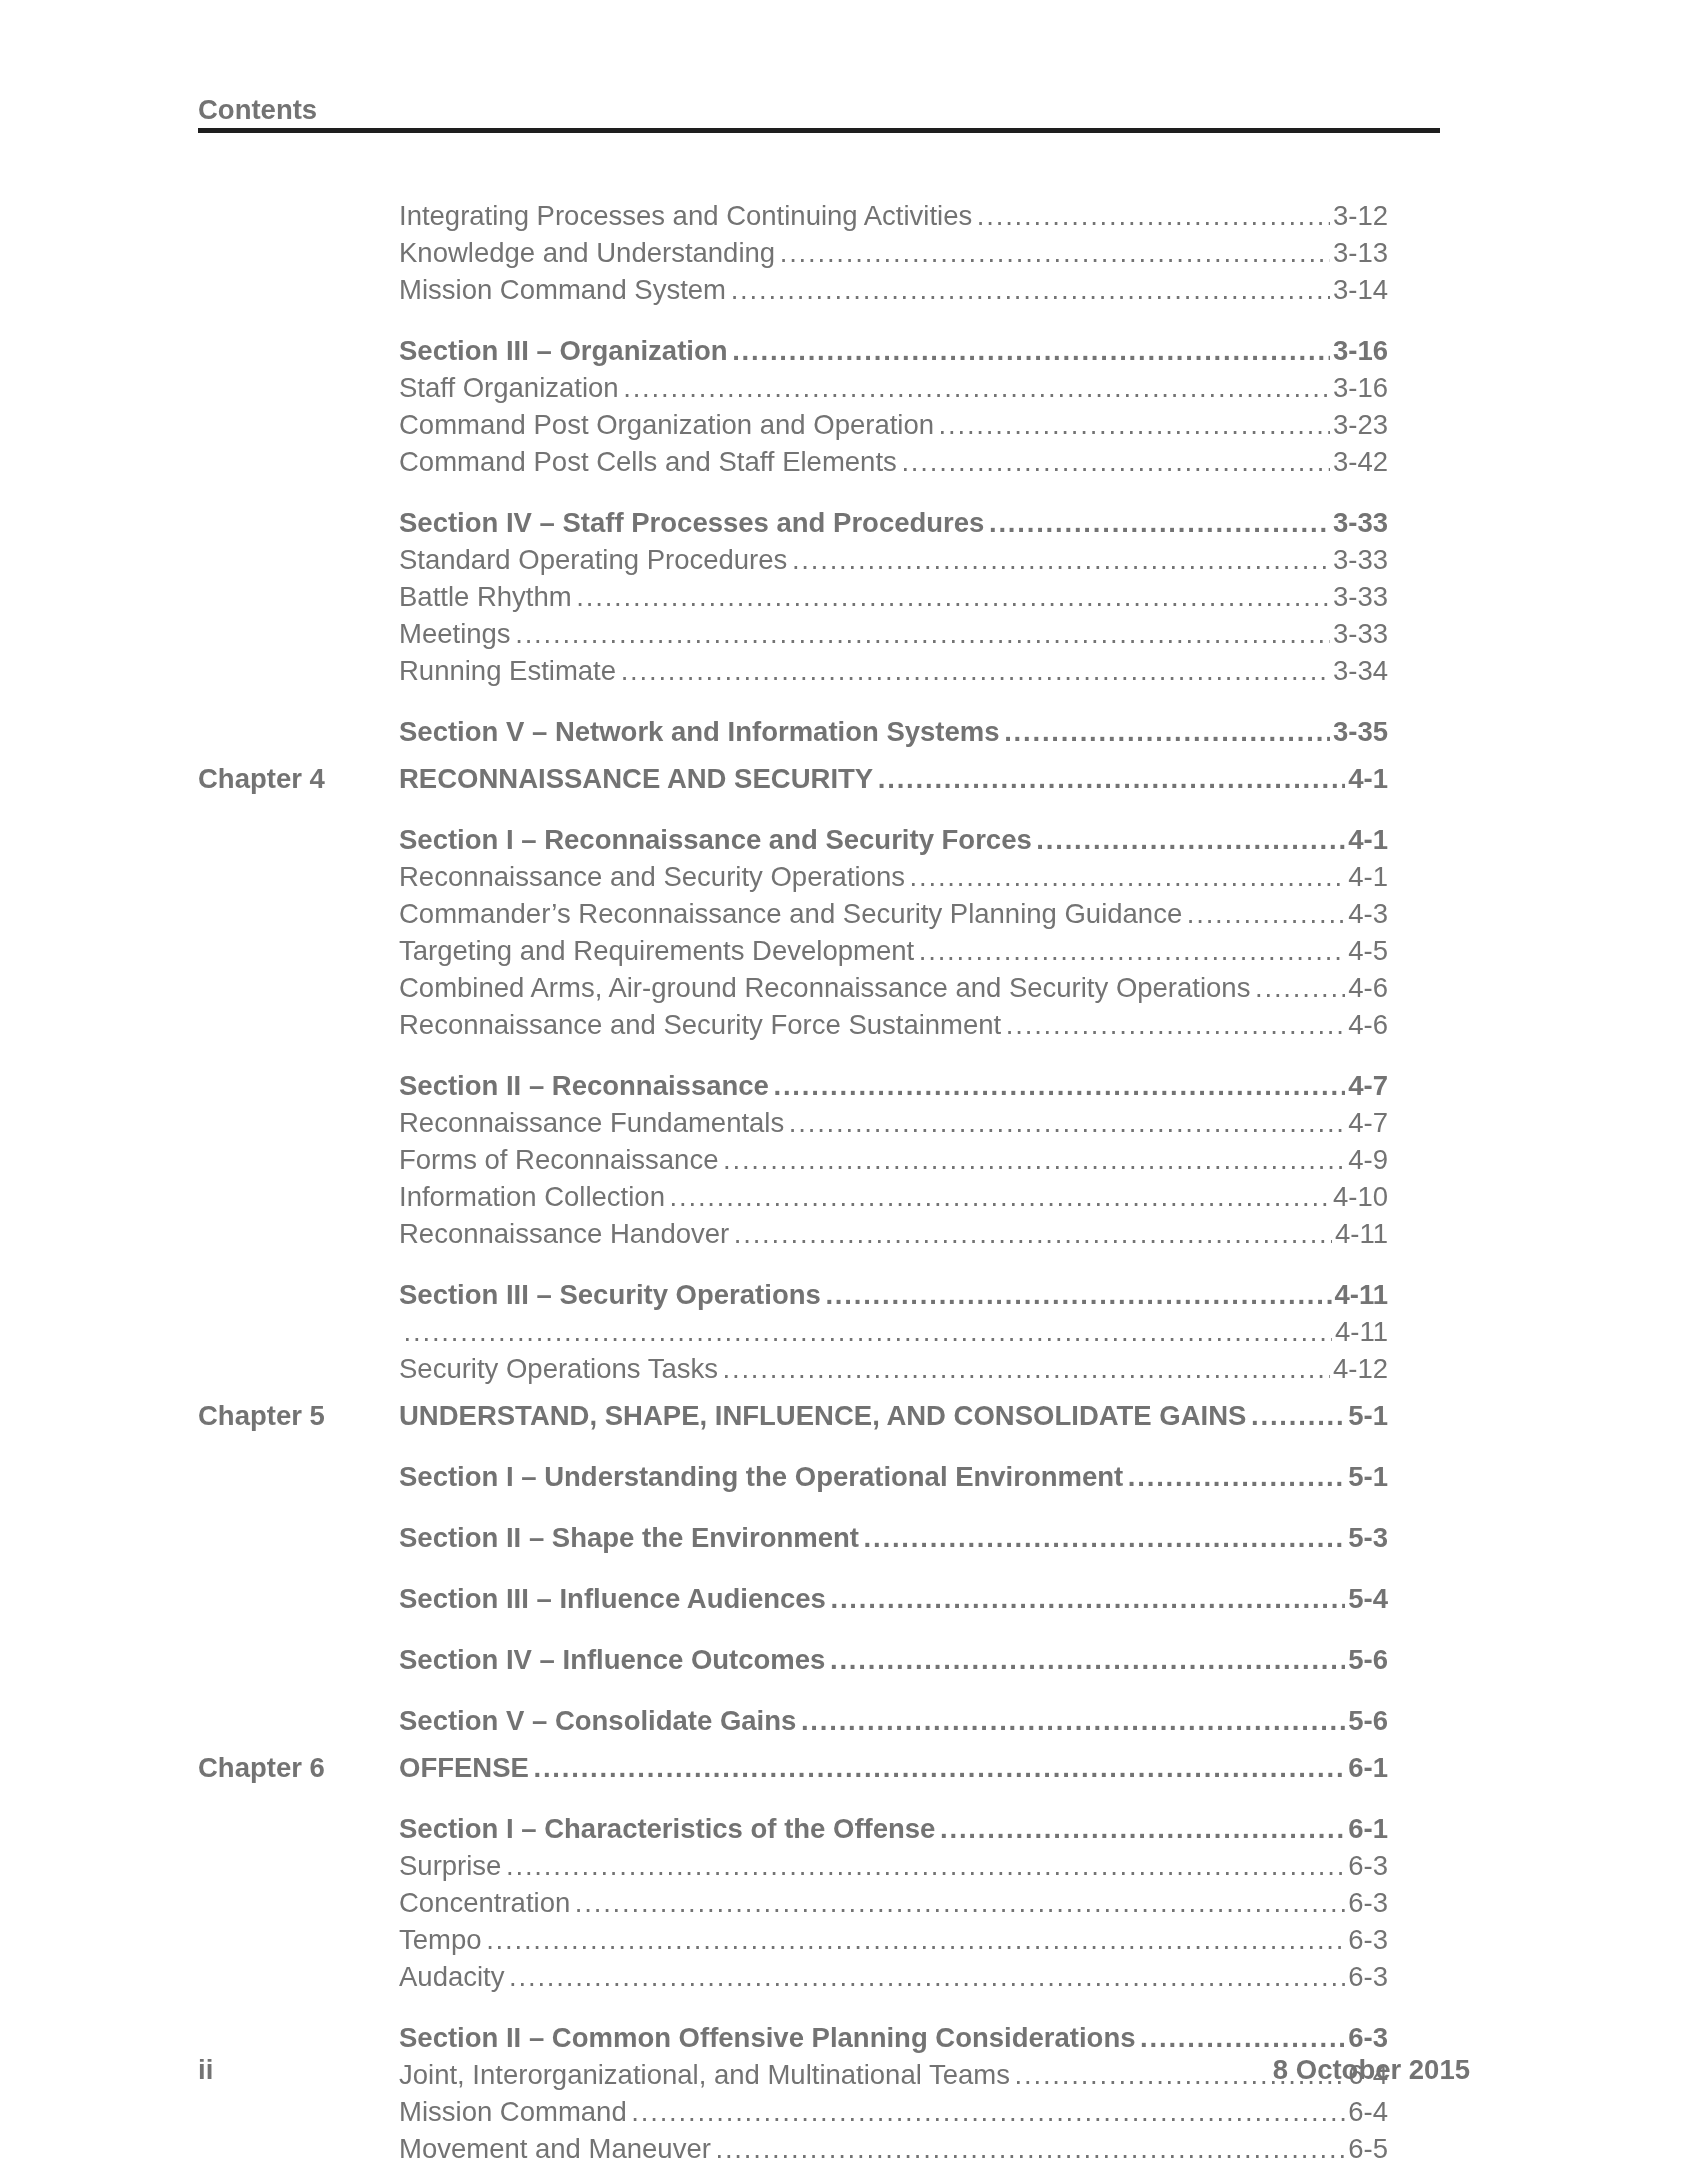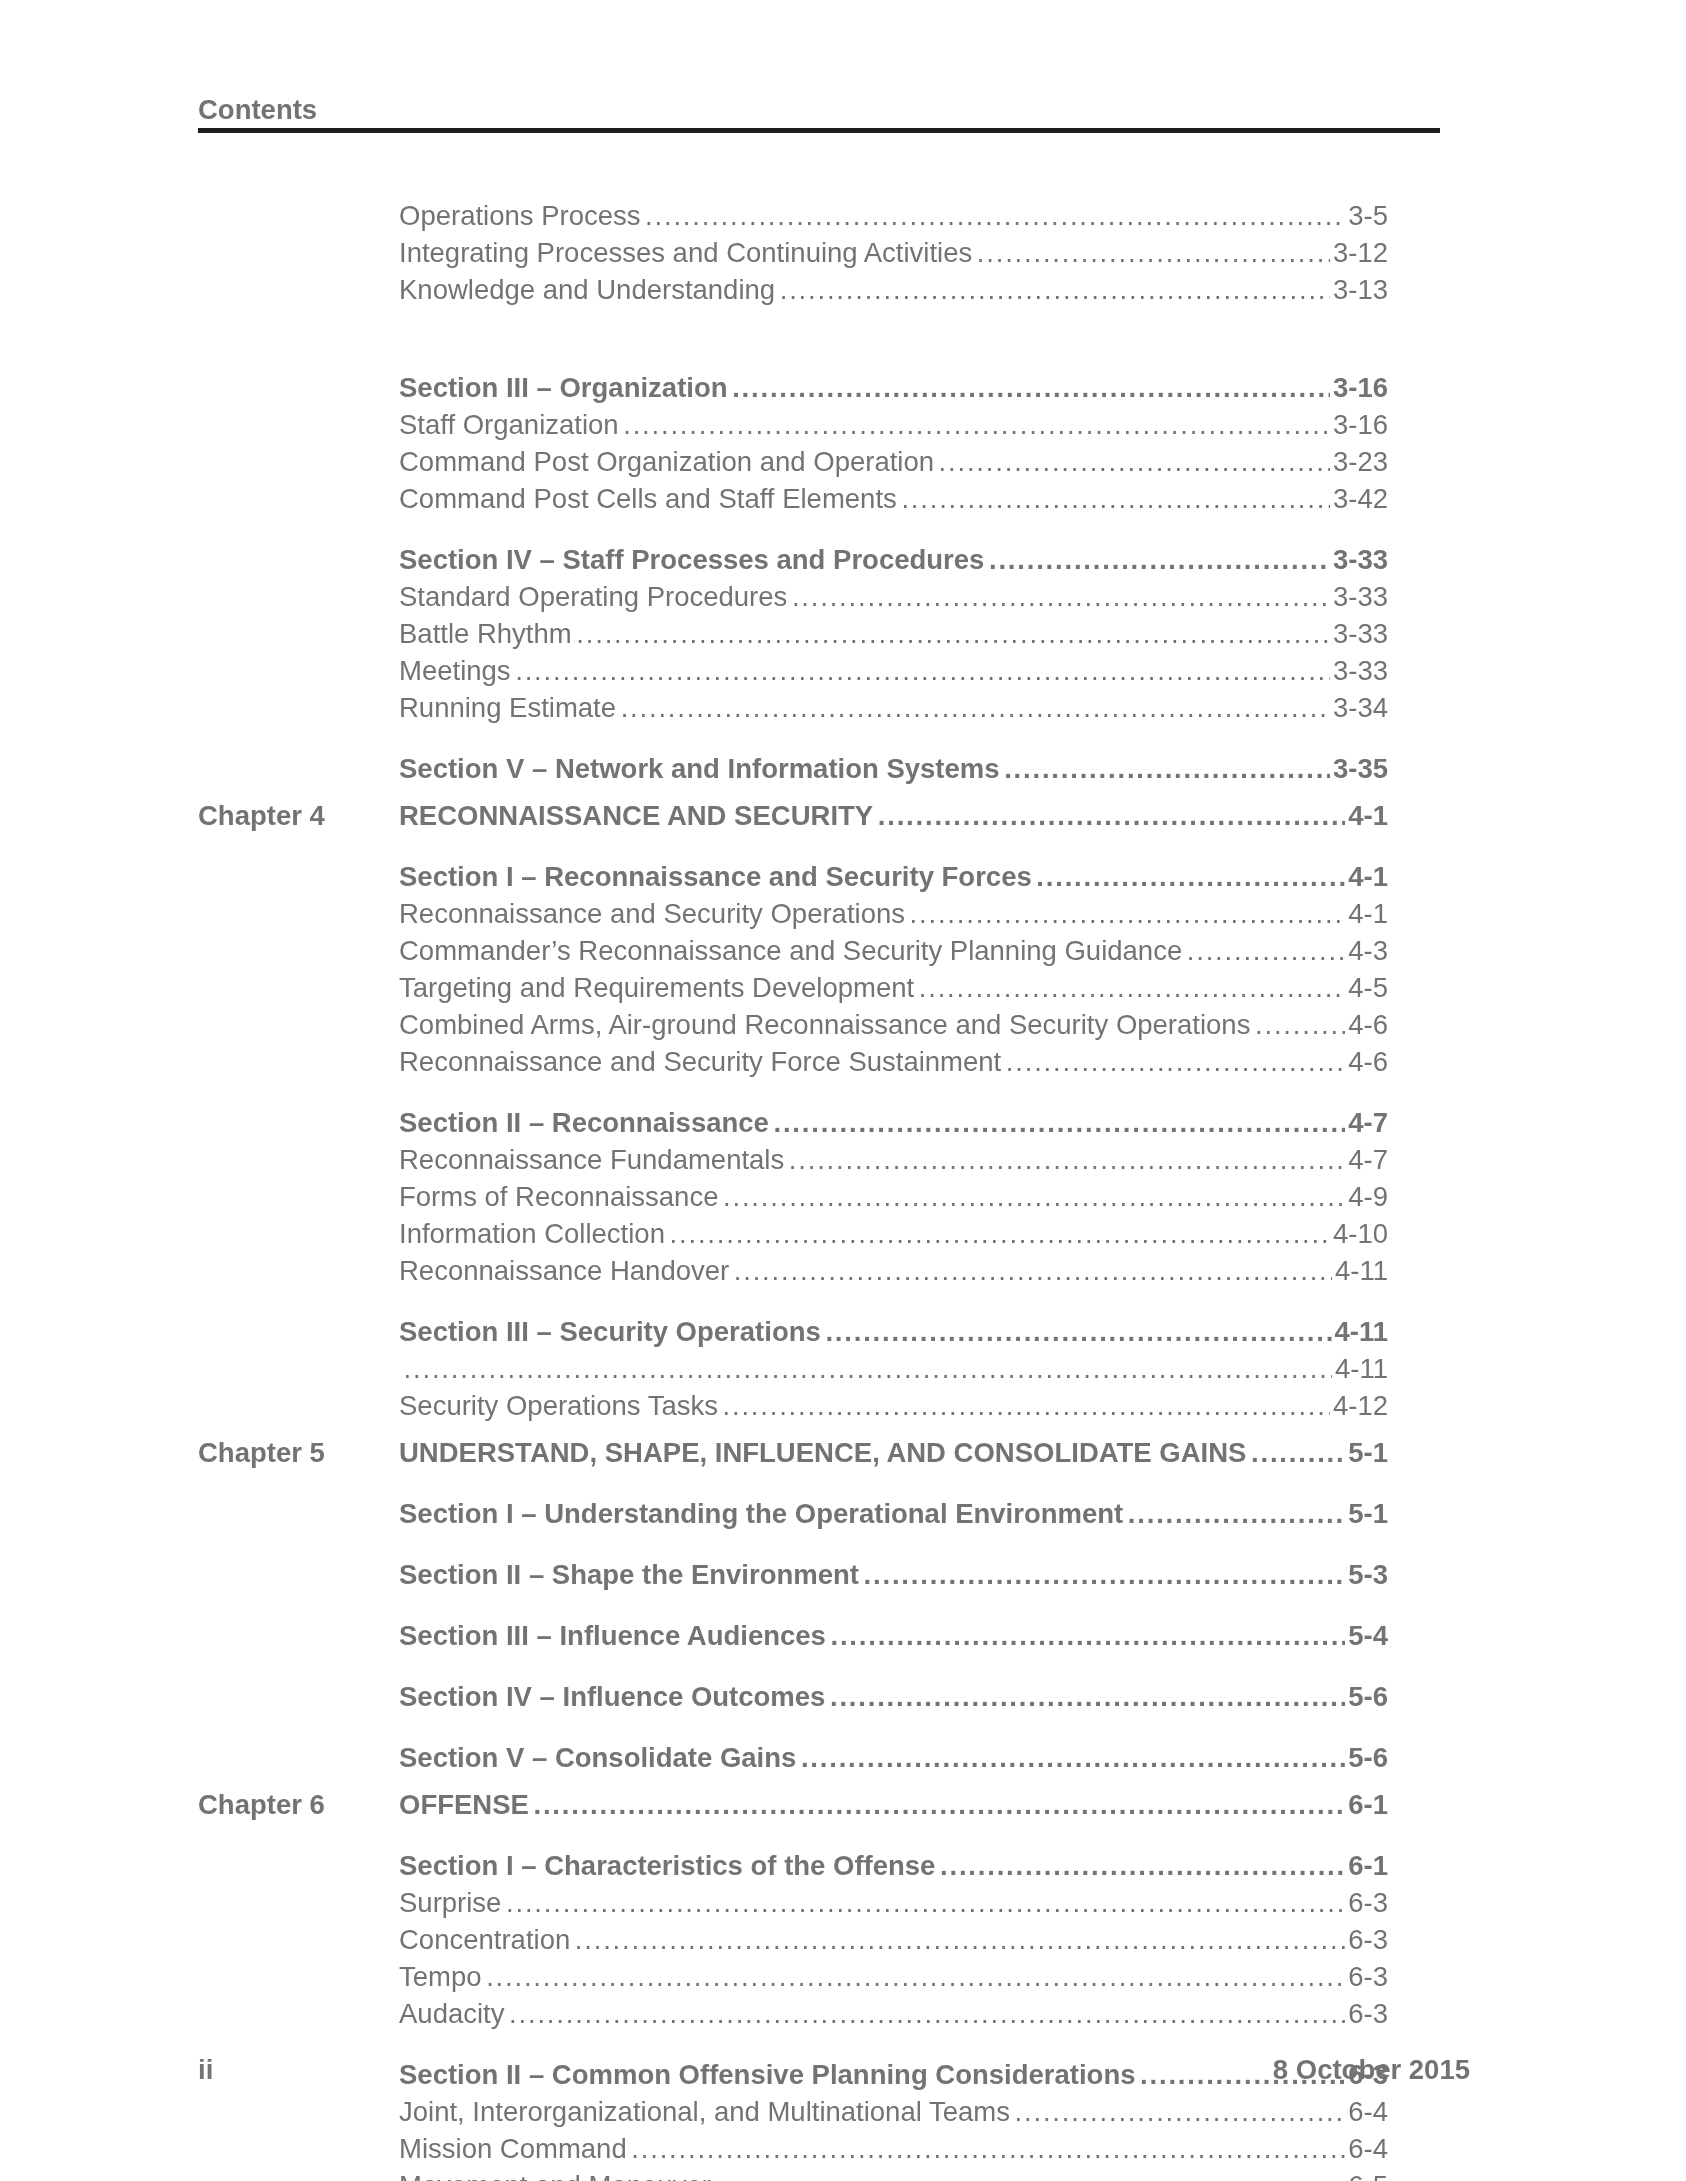--- a/index.html
+++ b/index.html
@@ -113,43 +113,40 @@
 <div class="page">
 
   <div class="running-head">Contents</div>
 
   <div class="head-rule"></div>
 
   <div class="toc">
       <div class="toc-row entry">
     <span class="chapter-label"></span>
     <span class="entry">
-      <span class="entry-title">Operations Process</span>
-      <span class="dots"></span>
-      <span class="page-num">3-5</span>
-    </span>
-  </div>
-      <div class="toc-row entry">
-    <span class="chapter-label"></span>
-    <span class="entry">
       <span class="entry-title">Integrating Processes and Continuing Activities</span>
       <span class="dots"></span>
       <span class="page-num">3-12</span>
     </span>
   </div>
       <div class="toc-row entry">
     <span class="chapter-label"></span>
     <span class="entry">
       <span class="entry-title">Knowledge and Understanding</span>
       <span class="dots"></span>
       <span class="page-num">3-13</span>
     </span>
   </div>
       <div class="toc-row entry">
     <span class="chapter-label"></span>
+    <span class="entry">
+      <span class="entry-title">Mission Command System</span>
+      <span class="dots"></span>
+      <span class="page-num">3-14</span>
+    </span>
   </div>
       <div class="toc-row section">
     <span class="chapter-label"></span>
     <span class="entry">
       <span class="entry-title">Section III – Organization</span>
       <span class="dots"></span>
       <span class="page-num">3-16</span>
     </span>
   </div>
       <div class="toc-row entry">

